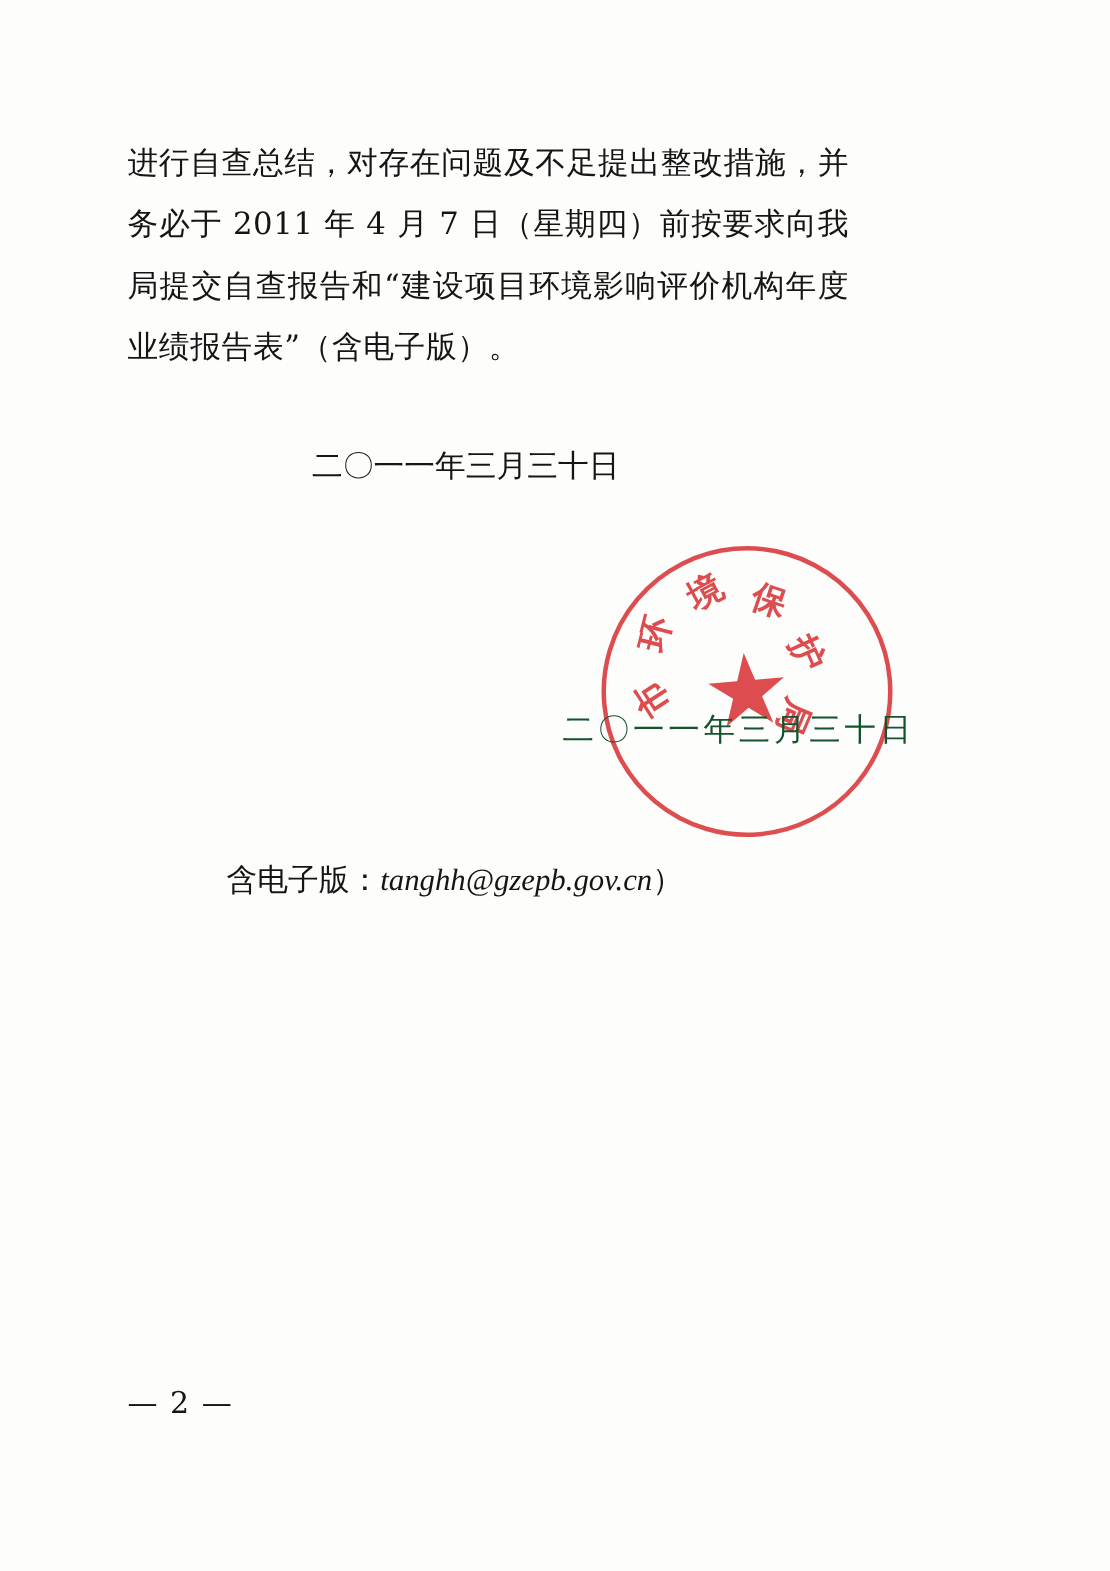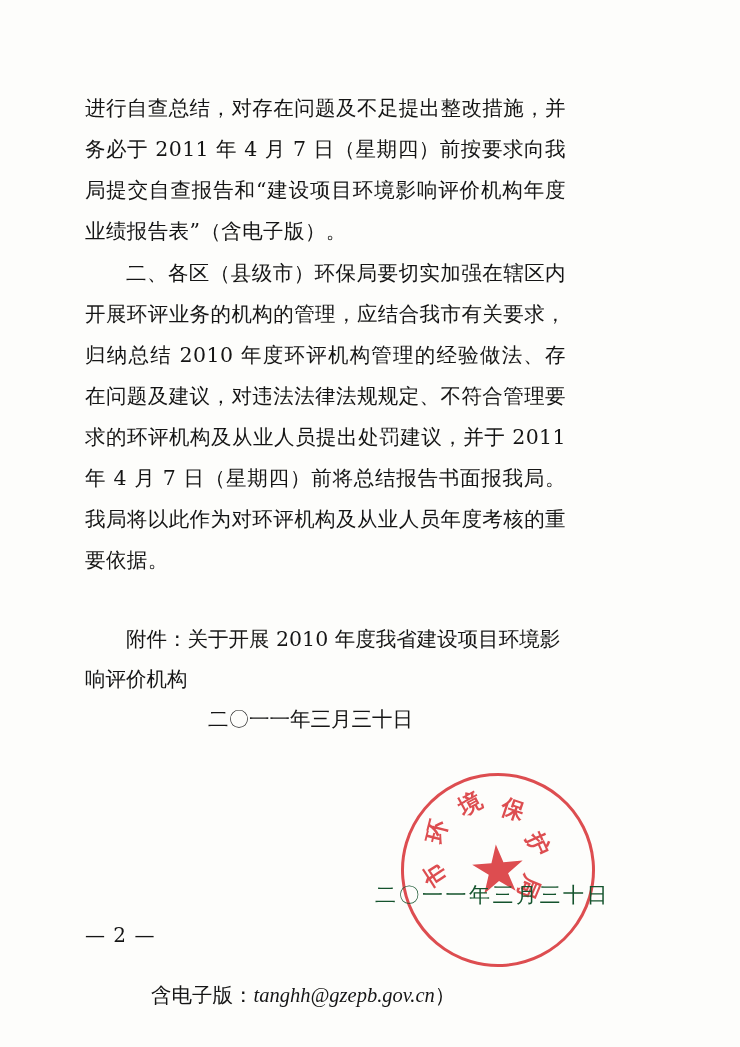--- a/index.html
+++ b/index.html
@@ -144,24 +144,22 @@
     color: #151515;
   }
 </style>
 </head>
 <body>
 
 <div class="page">
 
   <p class="para">进行自查总结，对存在问题及不足提出整改措施，并务必于 2011 年 4 月 7 日（星期四）前按要求向我局提交自查报告和“建设项目环境影响评价机构年度业绩报告表”（含电子版）。</p>
 
-  <p class="para indent">二、各区（县级市）环保局要切实加强在辖区内开展环评业务的机构的管理，应结合我市有关要求，归纳总结 2010 年度环评机构管理的经验做法、存在问题及建议，对违法法律法规规定、不符合管理要求的环评机构及从业人员提出处罚建议，并于 2011 年 4 月 7 日（星期四）前将总结报告书面报我局。我局将以此作为对环评机构及从业人员年度考核的重要依据。</p>
 
   <div class="attach-block">
-    <div class="attach-line1">附件：关于开展 2010 年度我省建设项目环境影响评价机构</div>
     <div class="attach-line2">二〇一一年三月三十日</div>
   </div>
 
   <div class="seal-zone">
     <div class="seal">
       <div class="seal-inner"></div>
       <div class="seal-text">
           <span style="transform: translate(-60.0404px, 31.9241px) translate(-50%, -50%) rotate(-118deg);">市</span>
           <span style="transform: translate(-64.2176px, -22.3629px) translate(-50%, -50%) rotate(-70.8deg);">环</span>
           <span style="transform: translate(-27.2237px, -62.3127px) translate(-50%, -50%) rotate(-23.6deg);">境</span>

